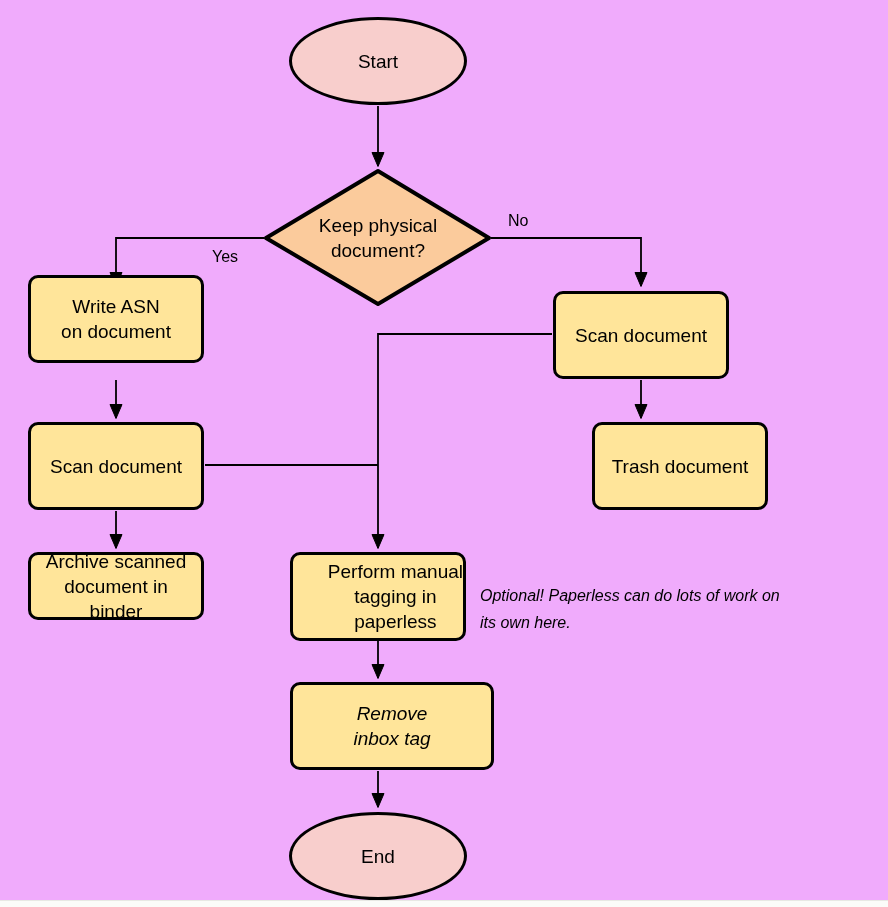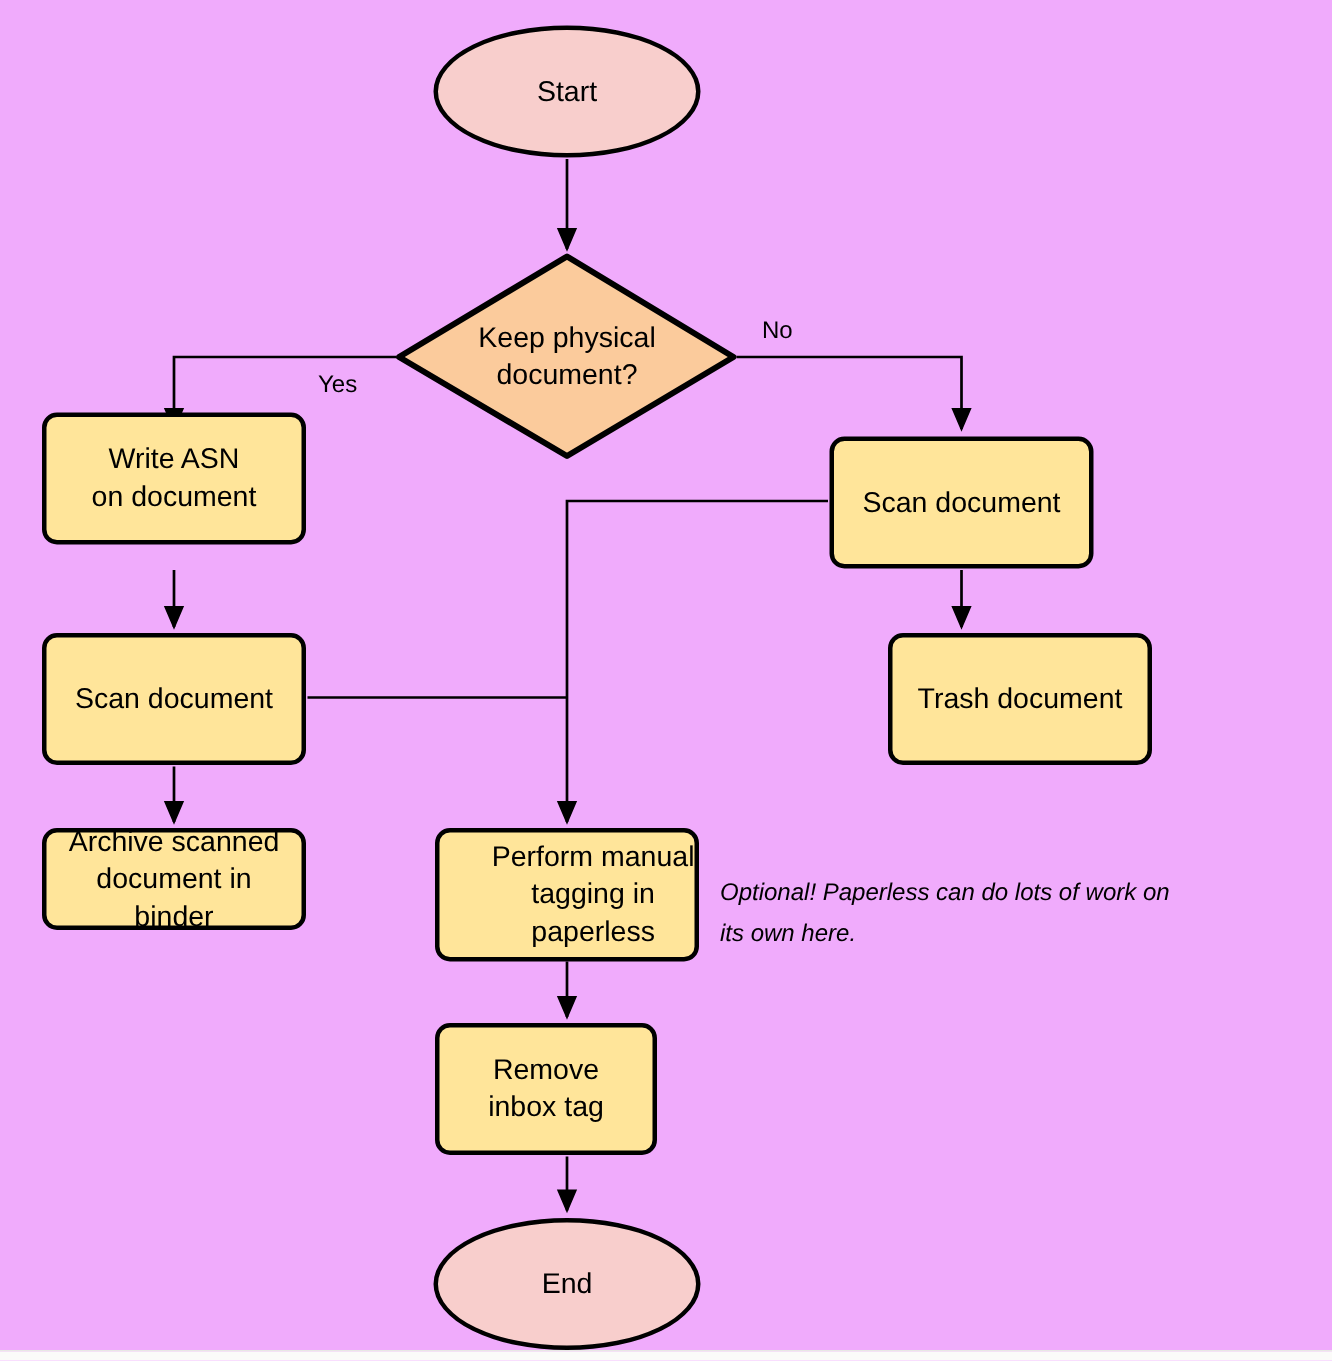--- a/index.html
+++ b/index.html
@@ -152,21 +152,21 @@
 
   <div class="node process" style="left:290px; top:552px; width:176px; height:89px;justify-content:flex-end;">
     <span class="node-label">Perform manual
 tagging in
 paperless</span>
   </div>
 
   <div class="annotation">Optional! Paperless can do lots of work on
 its own here.</div>
 
-  <div class="node process" style="left:290px; top:682px; width:148px; height:88px;">
+  <div class="node process" style="left:290px; top:682px; width:204px; height:88px;font-style:italic;">
     <span class="node-label">Remove
 inbox tag</span>
   </div>
 
   <div class="node terminal" style="left:289px; top:812px; width:178px; height:88px;">
     <span class="node-label">End</span>
   </div>
 
   <div class="page-bottom-line"></div>
   <div class="page-bottom-area"></div>

